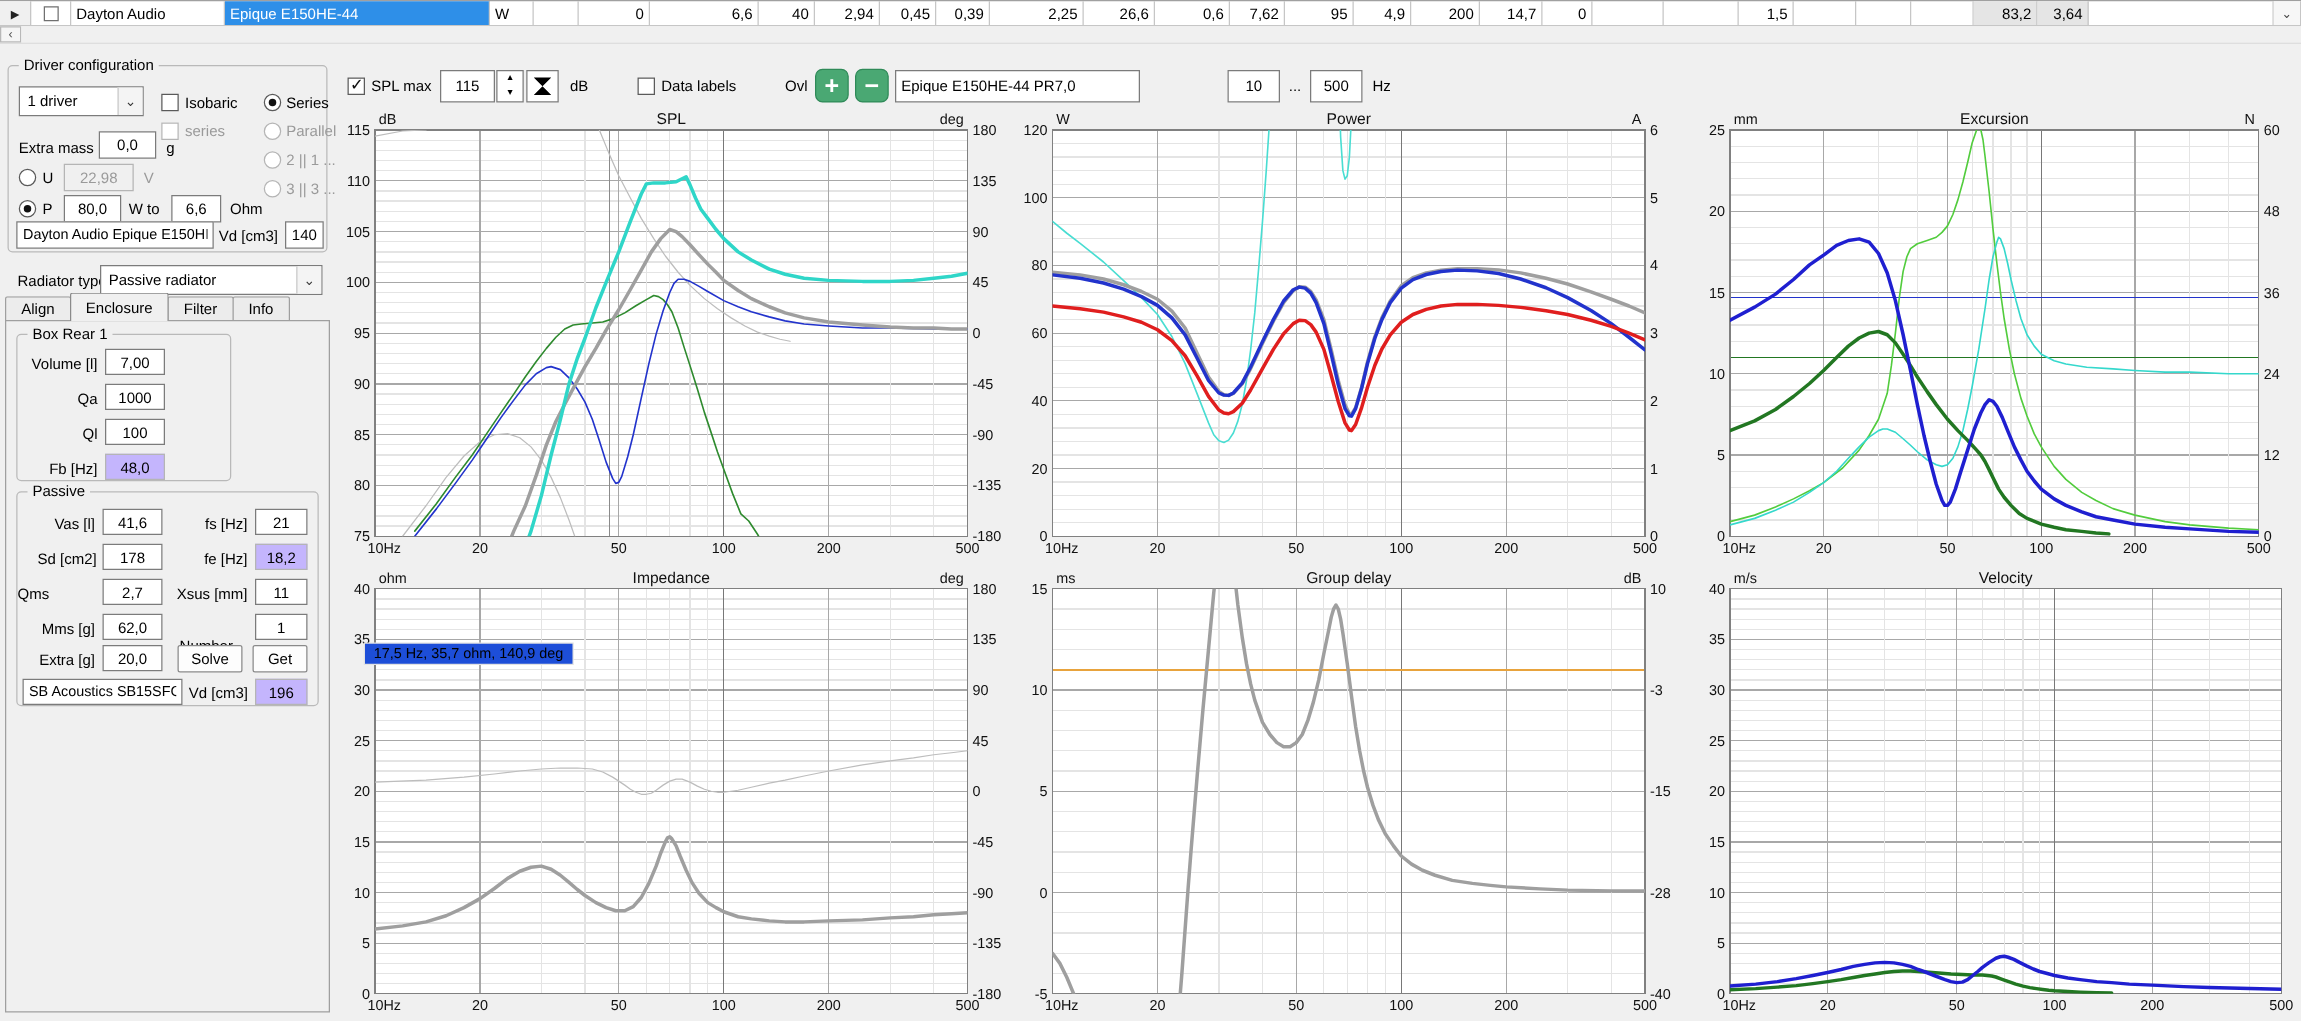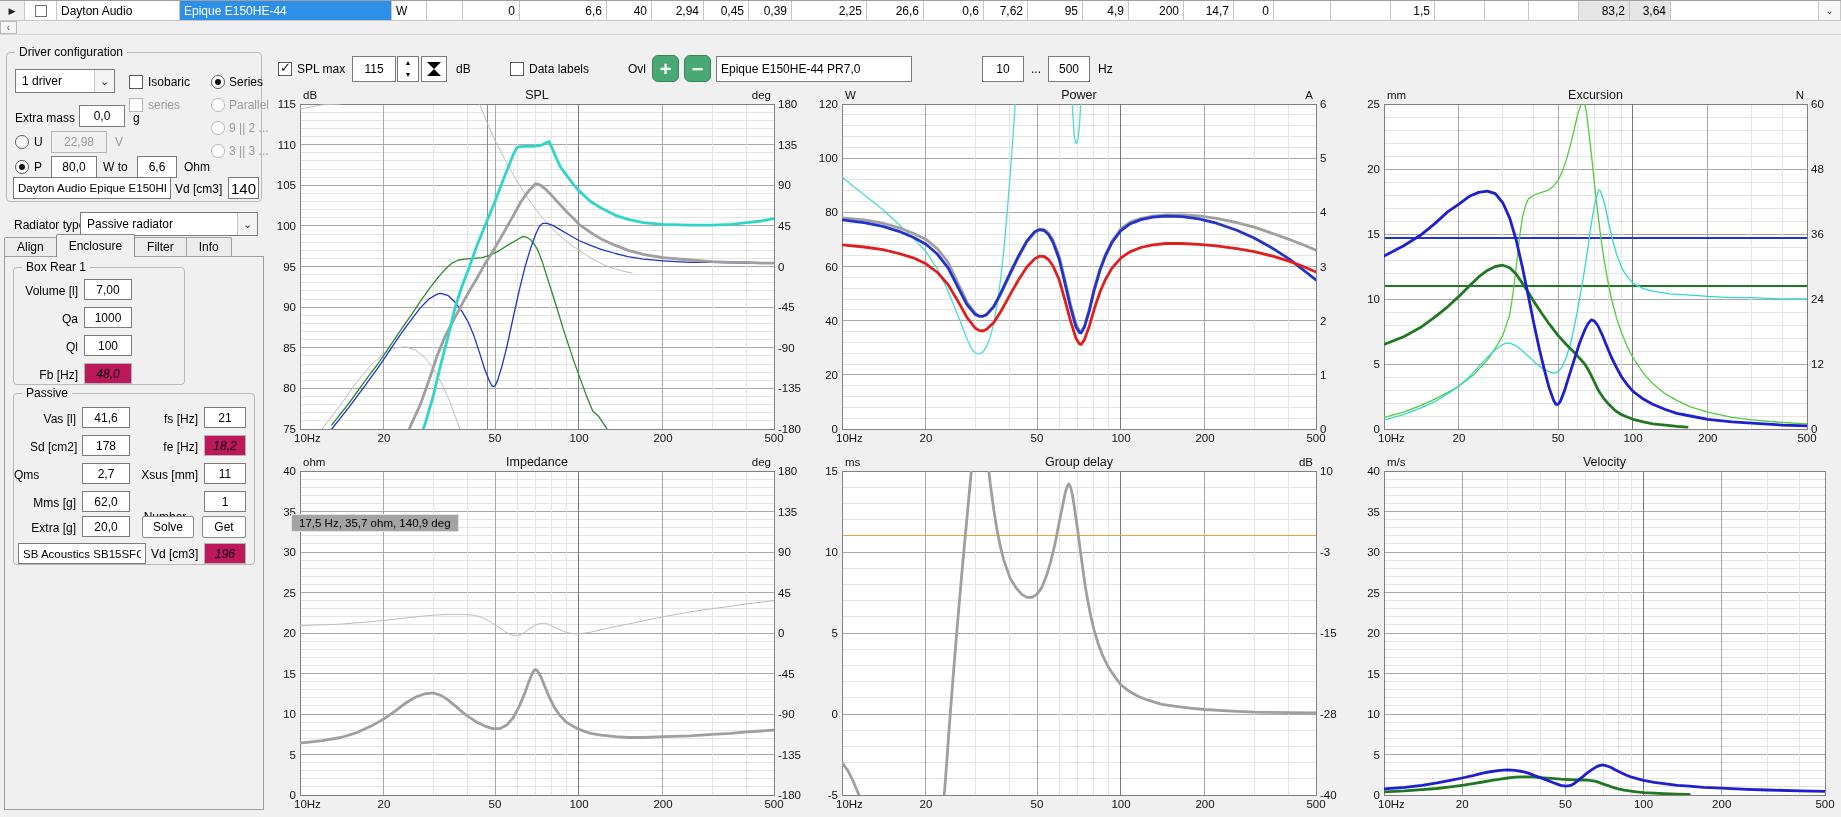--- a/index.html
+++ b/index.html
@@ -23,21 +23,21 @@
   #hscroll { position:absolute; left:0; top:21px; width:1841px; height:14px; background:#f0f0f0;
     border-bottom:1px solid #d8d8d8; display:flex; align-items:stretch;}
   .scroll-btn { width:17px; border:1px solid #b8b8b8; background:#f5f5f5; color:#555;
     display:flex; align-items:center; justify-content:center; font-size:10px; line-height:1;}
   #hscroll .track { flex:1; background:#f0f0f0; }
   .lbl { position:absolute; white-space:nowrap; }
   .lbl.dis { color:#9a9a9a; }
   .field { position:absolute; height:22px; border:1px solid #7b7b7b; background:#fff;
     font-family:"Liberation Sans",sans-serif; font-size:12px; text-align:center; padding:0 2px; color:#000;}
   .field.l { text-align:left; padding:0 4px; }
-  .field.dis { background:#be185d; border-color:#b5b5b5;font-style:italic; }
+  .field.dis { background:#c4b5fd; border-color:#b5b5b5; }
   .field.disTxt { background:#f0f0f0; border-color:#b5b5b5; color:#9a9a9a; }
   .btn { position:absolute; height:22px; border:1px solid #8a8a8a; background:#fdfdfd;
     font-size:12px; text-align:center; line-height:20px; border-radius:2px;}
   .cb { position:absolute; width:14px; height:14px; border:1px solid #5a5a5a; background:#fff; }
   .cb.dis { border-color:#b5b5b5; }
   .cb .mark { position:absolute; left:1px; top:-3px; font-size:13px; color:#111; }
   .radio { position:absolute; width:14px; height:14px; border:1px solid #5a5a5a;
     border-radius:50%; background:#fff; }
   .radio.dis { border-color:#b5b5b5; }
   .radio.sel::after { content:""; position:absolute; left:3px; top:3px; width:6px; height:6px;
@@ -75,21 +75,21 @@
   .chart { position:absolute; }
   .chart svg { position:absolute; left:0; top:0; }
   svg text { font-family:"Liberation Sans",sans-serif; font-size:11.5px; fill:#111; }
   svg text.title { font-size:12.5px; }
   #chart-spl        { left:270px;  top:88px;  width:534px; height:358px; }
   #chart-power      { left:812px;  top:88px;  width:534px; height:358px; }
   #chart-excursion  { left:1354px; top:88px;  width:483px; height:358px; }
   #chart-impedance  { left:270px;  top:455px; width:534px; height:357px; }
   #chart-groupdelay { left:812px;  top:455px; width:534px; height:357px; }
   #chart-velocity   { left:1354px; top:455px; width:483px; height:357px; }
-  .tooltip { position:absolute; left:22px; top:60px; background:#a3a3a3; padding:2px 7px;
+  .tooltip { position:absolute; left:22px; top:60px; background:#1d4ed8; padding:2px 7px;
     font-size:11.5px; z-index:3; box-shadow:0 0 0 1px #e2e2e2; white-space:nowrap;}
 </style>
 </head>
 <body>
 
 <div id="root">
 
   <div id="top-table">
       <div class="tcell rowsel" style="width: 25px;">▶</div>
       <div class="tcell check" style="width: 32px;">
@@ -142,36 +142,36 @@
     <span class="radio sel" style="left:204px;top:22px"></span>
     <span class="lbl" style="left:222px;top:22px">Series</span>
     <span class="cb dis" style="left:122px;top:45px"></span>
     <span class="lbl dis" style="left:141px;top:45px">series</span>
     <span class="radio dis" style="left:204px;top:45px"></span>
     <span class="lbl dis" style="left:222px;top:45px">Parallel</span>
     <span class="lbl" style="left:8px;top:58px">Extra mass</span>
     <input class="field" style="left: 72px; top: 52px; width: 46px;" value="0,0">
     <span class="lbl" style="left:126px;top:58px">g</span>
     <span class="radio dis" style="left:204px;top:68px"></span>
-    <span class="lbl dis" style="left:222px;top:68px">9 || 2 ...</span>
+    <span class="lbl dis" style="left:222px;top:68px">2 || 1 ...</span>
     <span class="radio" style="left:8px;top:82px"></span>
     <span class="lbl" style="left:27px;top:82px">U</span>
     <input class="field disTxt" style="left: 44px; top: 78px; width: 56px;" value="22,98">
     <span class="lbl dis" style="left:108px;top:82px">V</span>
     <span class="radio dis" style="left:204px;top:91px"></span>
     <span class="lbl dis" style="left:222px;top:91px">3 || 3 ...</span>
     <span class="radio sel" style="left:8px;top:107px"></span>
     <span class="lbl" style="left:27px;top:107px">P</span>
     <input class="field" style="left: 44px; top: 103px; width: 46px;" value="80,0">
     <span class="lbl" style="left:96px;top:107px">W to</span>
     <input class="field" style="left: 130px; top: 103px; width: 40px;" value="6,6">
     <span class="lbl" style="left:177px;top:107px">Ohm</span>
     <input class="field l" style="left: 6px; top: 124px; width: 158px; font-size: 11.5px;" value="Dayton Audio Epique E150HI">
     <span class="lbl" style="left:168px;top:129px">Vd [cm3]</span>
-    <input class="field" style="left: 221px; top: 124px; width: 31px; font-size: 15px;" value="140">
+    <input class="field" style="left: 221px; top: 124px; width: 31px; font-size: 12px;" value="140">
   </div>
 
   <span class="lbl" style="left:14px;top:218px">Radiator type</span>
   <div class="combobox" style="left:80px;top:212px;width:178px">
     <span class="txt">Passive radiator</span>
     <span class="arrow">⌄</span>
   </div>
 
   <div id="tab-strip">
       <span class="tab">Align</span>

